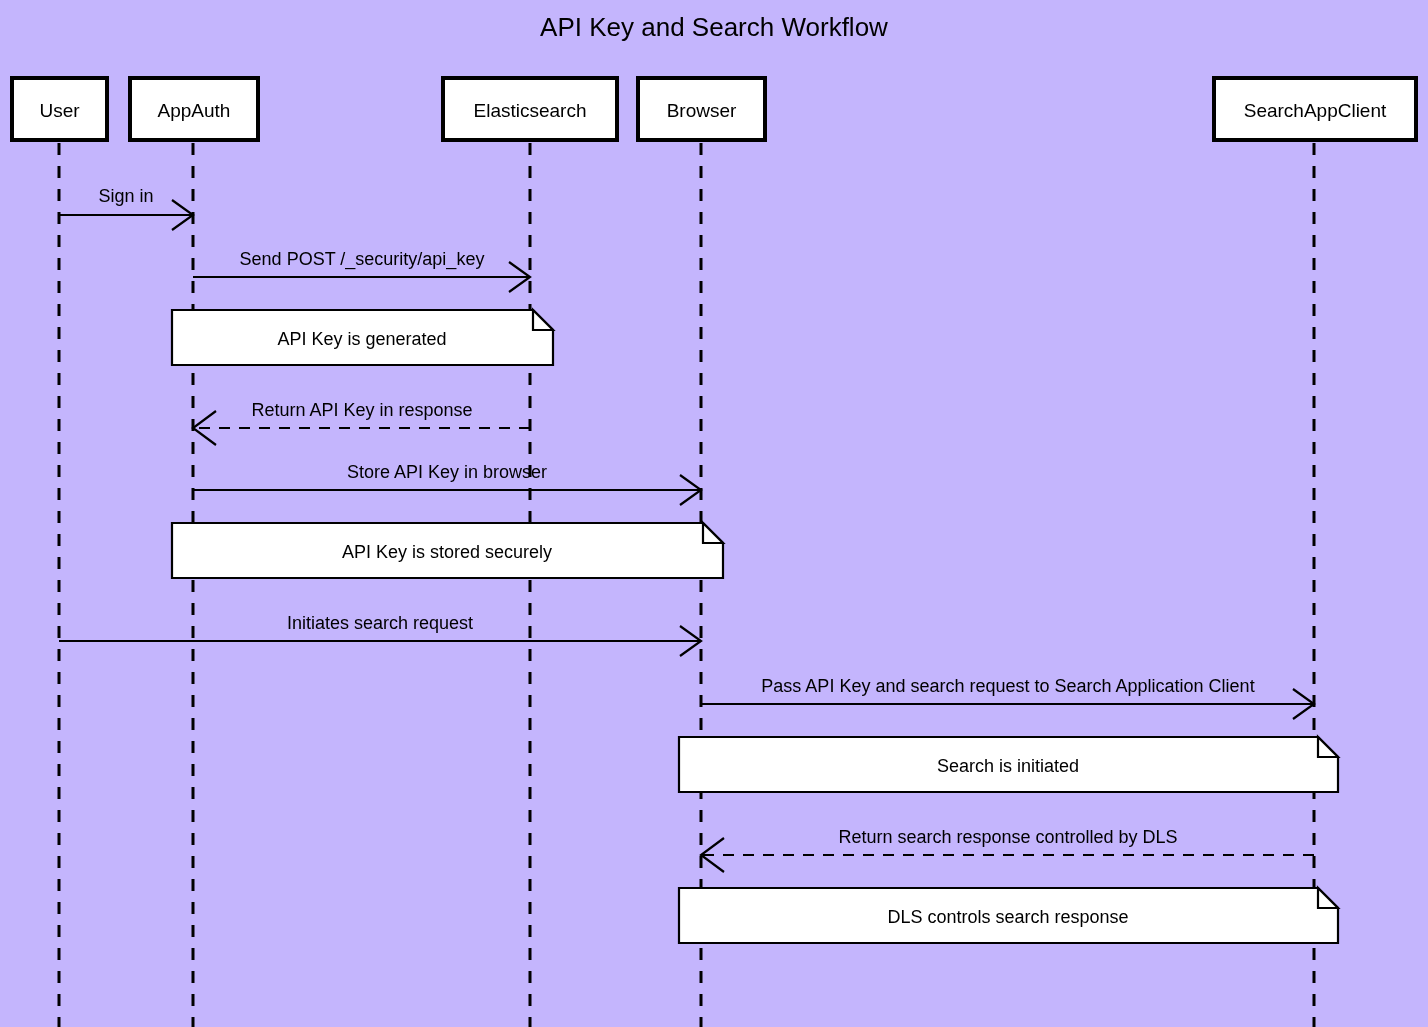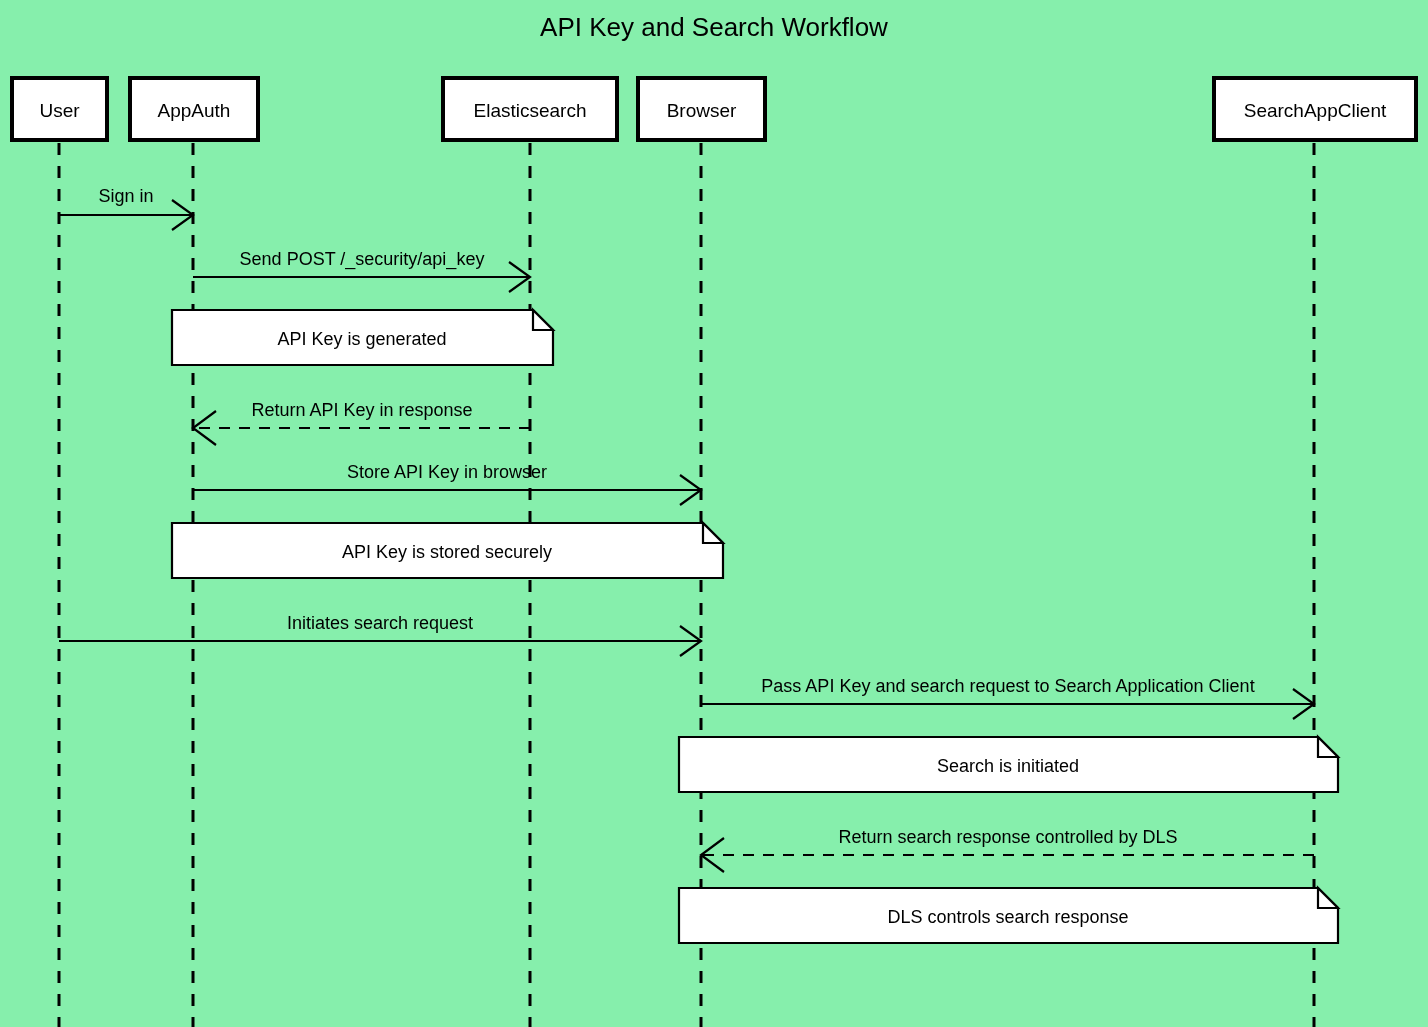--- a/index.html
+++ b/index.html
@@ -9,21 +9,21 @@
     background: #ffffff;
   }
   body {
     font-family: "Liberation Sans", sans-serif;
     color: #000000;
   }
   #canvas {
     position: relative;
     width: 1428px;
     height: 1027px;
-    background: #86efac;
+    background: #c4b5fd;
     overflow: hidden;
   }
   svg#diagram {
     position: absolute;
     top: 0;
     left: 0;
     width: 1428px;
     height: 1027px;
   }
   .diagram-title {

